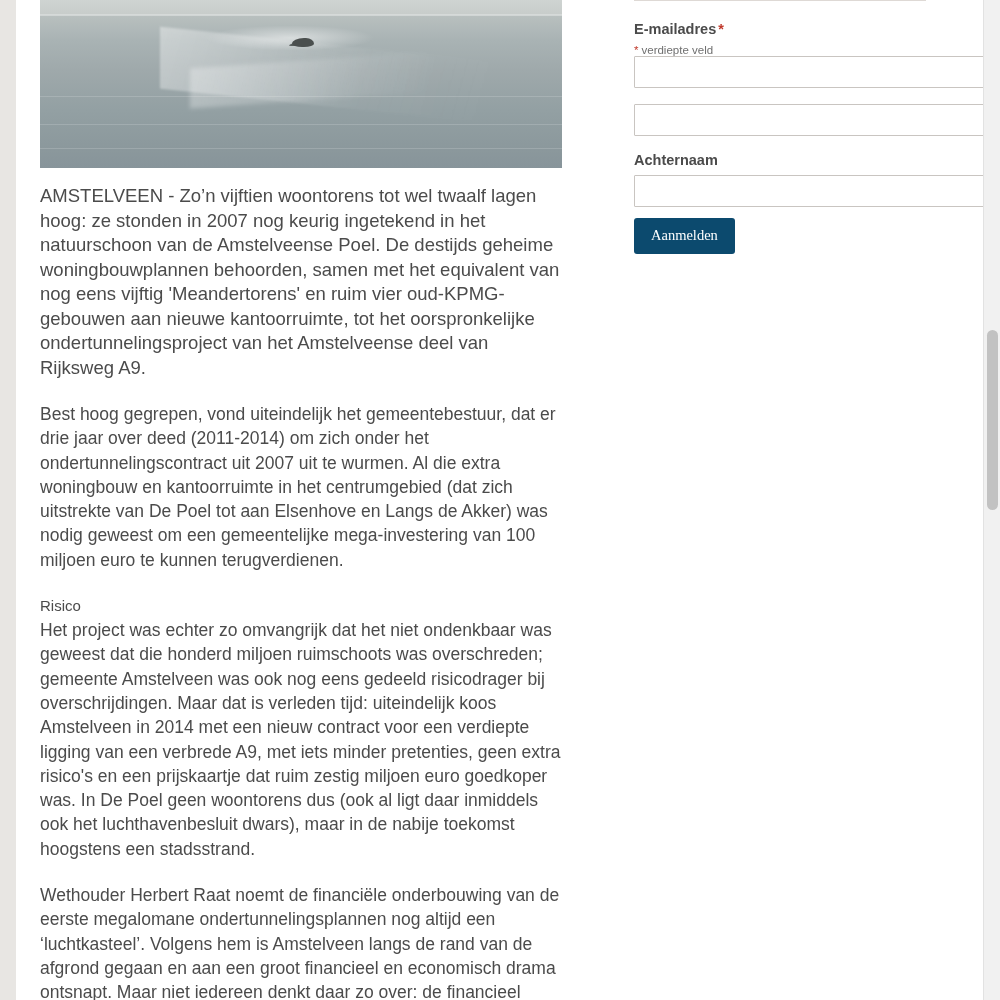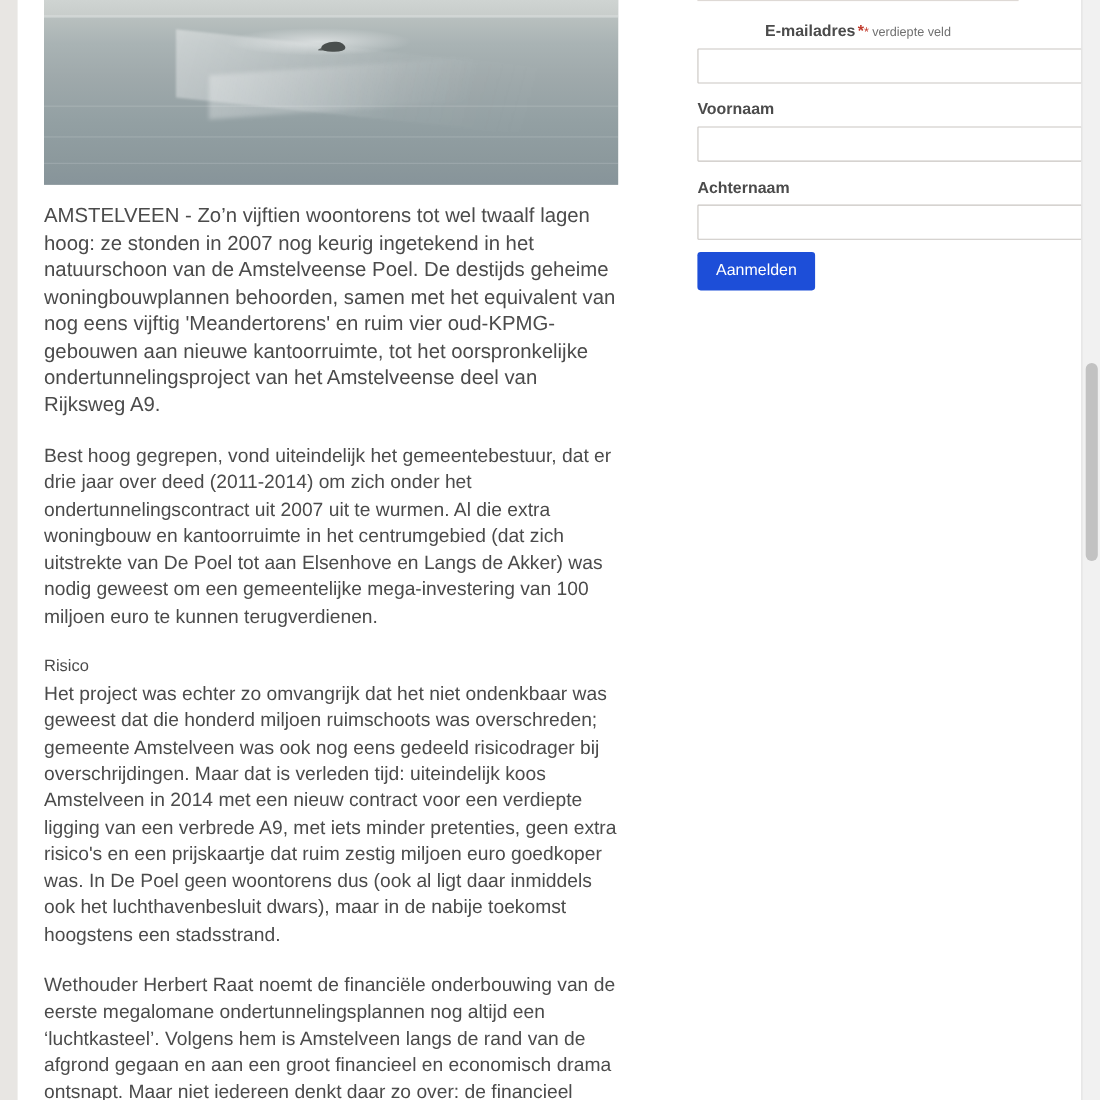--- a/index.html
+++ b/index.html
@@ -136,21 +136,22 @@
     color: #4d4d4d;
     letter-spacing: 0.2px;
   }
   .sidebar .divider {
     border-top: 1px solid #ded9d5;
     margin: 0 0 20px 0;
   }
   .req-row {
     display: flex;
     align-items: baseline;
-    justify-content: center;
+    justify-content: space-between;
+    flex-direction: column;
   }
   .field-label {
     font-size: 14.5px;
     font-weight: bold;
     color: #4b4b4b;
     margin: 0 0 7px 0;
   }
   .field-label .star {
     color: #c0392b;
     font-weight: bold;
@@ -175,25 +176,25 @@
     font-family: "Liberation Sans", sans-serif;
     font-size: 14px;
     color: #333;
     padding: 4px 7px;
     border-radius: 1px;
   }
   .text-input:last-of-type { margin-bottom: 0; }
   .submit-btn {
     margin-top: 11px;
     display: inline-block;
-    background: #1d4ed8;
+    background: #0c4a6e;
     color: #ffffff;
     border: none;
     border-radius: 3px;
-    font-family: Liberation Sans, sans-serif;
+    font-family: Liberation Serif, serif;
     font-size: 14.5px;
     padding: 9px 17px 10px 17px;
     cursor: pointer;
   }
   .scrollbar {
     position: absolute;
     right: 0;
     top: 0;
     width: 16px;
     height: 1000px;
@@ -248,21 +249,20 @@
         <div class="req-row">
           <div class="field-label">
             <span>E-mailadres</span><span class="star">*</span>
           </div>
           <div class="req-note">
             <span class="star">*</span><span>verdiepte veld</span>
           </div>
         </div>
         <input class="text-input" type="text" value="" style="">
 
-        <div class="field-label">Voornaam</div>
         <input class="text-input" type="text" value="" style="">
 
         <div class="field-label">Achternaam</div>
         <input class="text-input" type="text" value="" style="">
 
         <button class="submit-btn" type="submit">Aanmelden</button>
       </form>
     </aside>
   </div>
 

